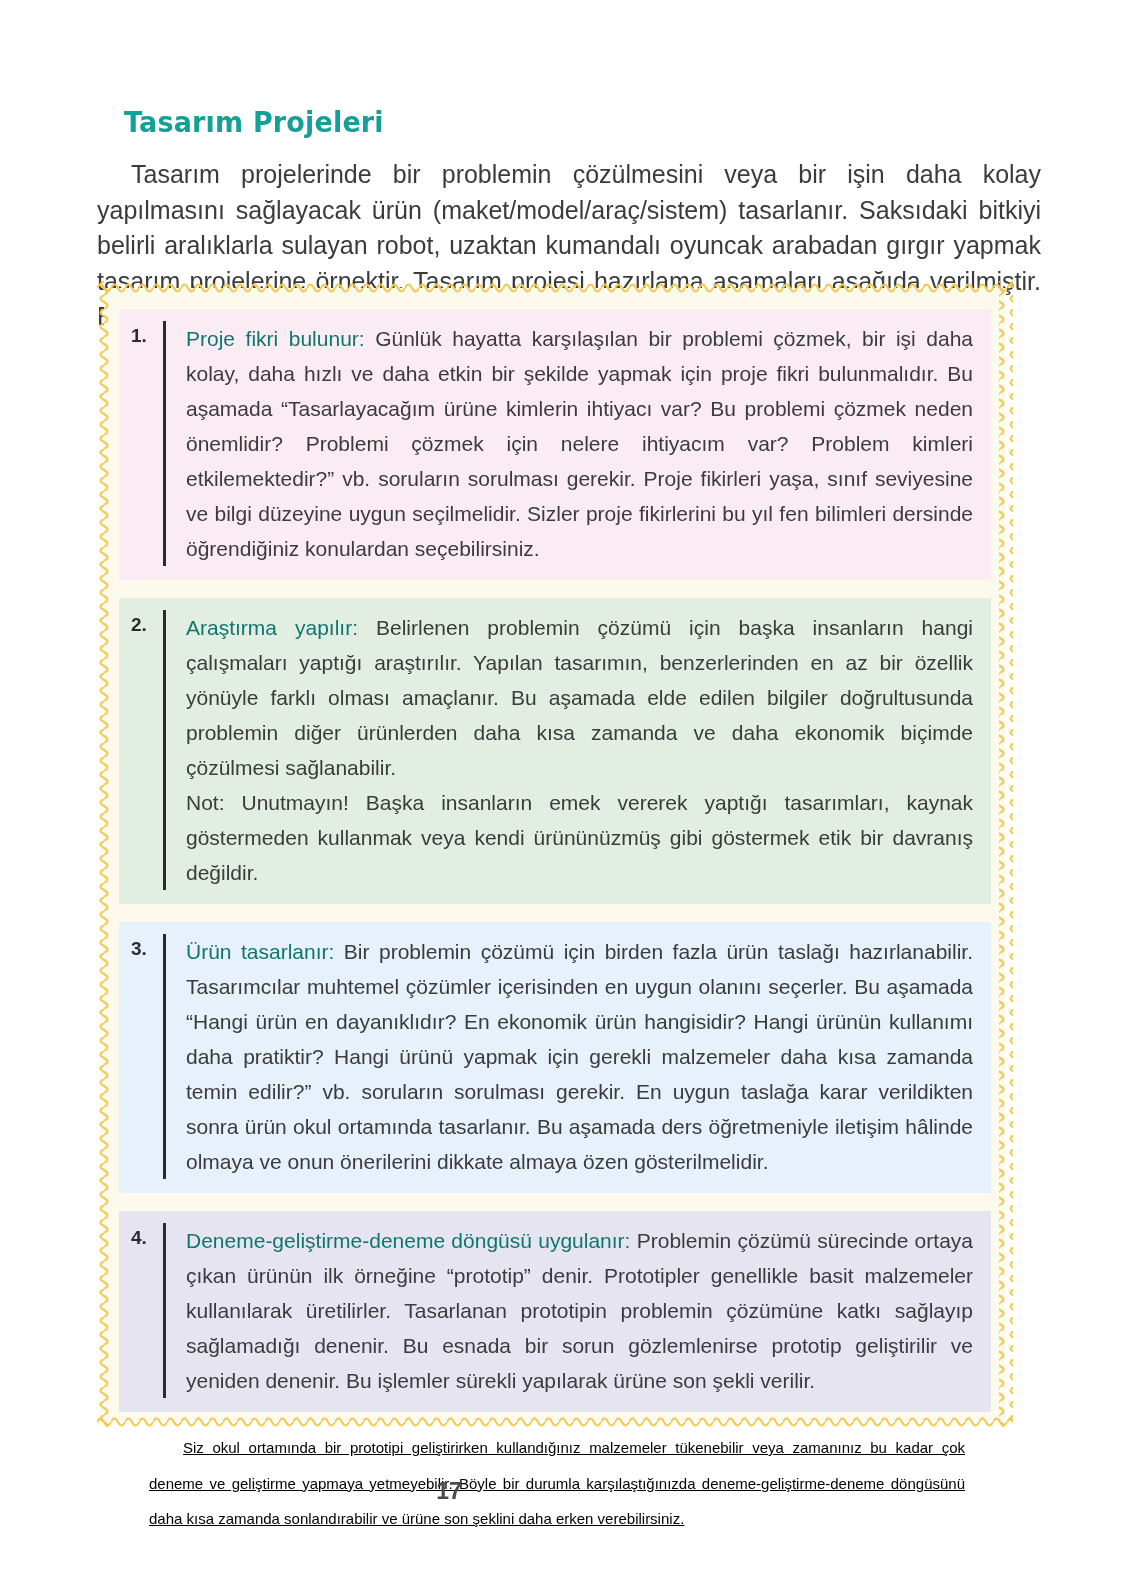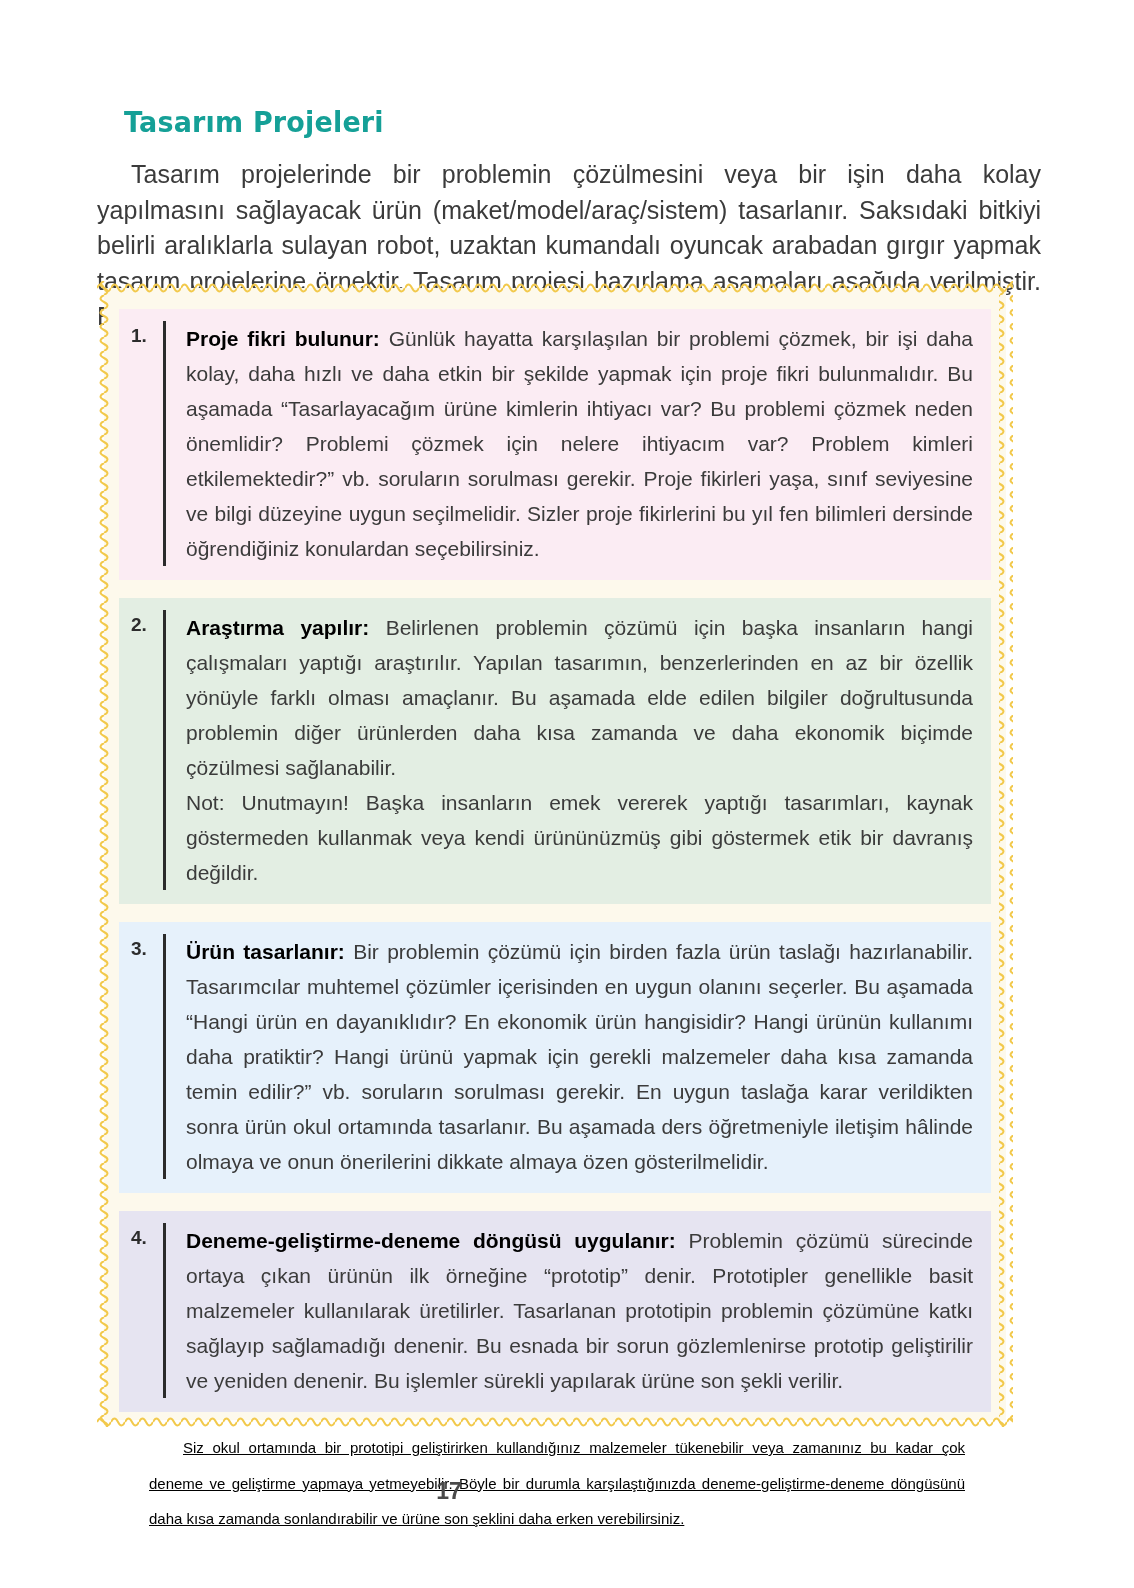--- a/index.html
+++ b/index.html
@@ -102,21 +102,21 @@
     margin-right: 20px;
     align-self: stretch;
   }
   .step-text {
     flex: 1 1 auto;
     font-size: 21px;
     line-height: 35px;
     text-align: justify;
     color: #3b3b3b;
   }
-  .step-text b { font-weight: bold; color: #000000; }
+  .step-text b { font-weight: normal; color: #0f766e; }
 
   .step.pink     { background: #fbecf3; }
   .step.green    { background: #e3eee3; }
   .step.blue     { background: #e6f1fb; }
   .step.lavender { background: #e6e4f1; }
 
   
   .closing {
     position: relative;
     margin: 14px 26px 0 30px;

